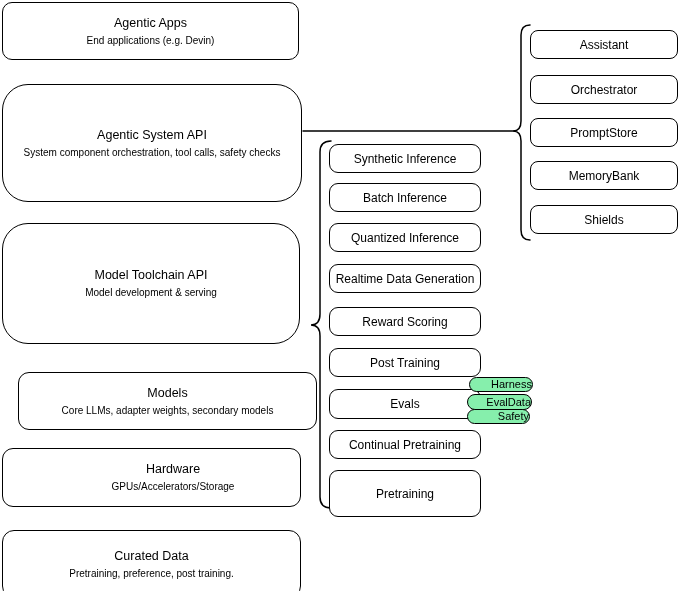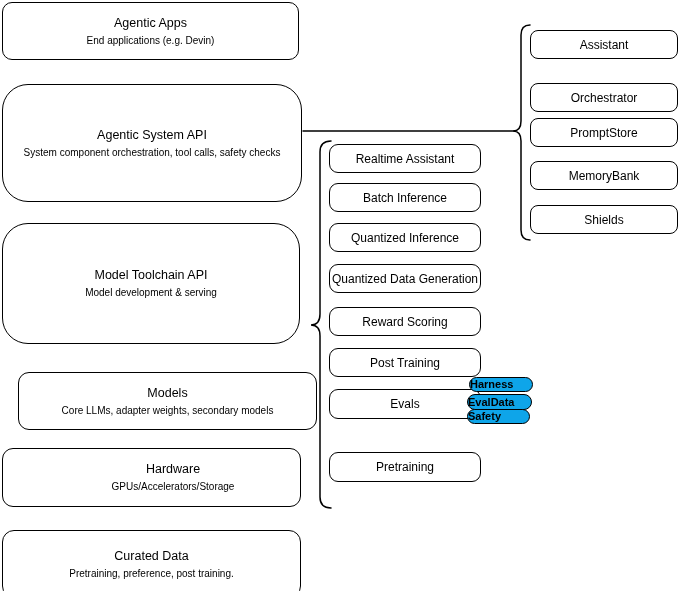--- a/index.html
+++ b/index.html
@@ -47,28 +47,27 @@
     white-space: nowrap;
   }
   .node.small-label .label {
     font-size: 12px;
     line-height: 14px;
     white-space: nowrap;
   }
   .pill {
     position: absolute;
     box-sizing: border-box;
-    background: #0ea5e9;
+    background: #86efac;
     border: 1.3px solid #000000;
     border-radius: 8px;
     display: flex;
     align-items: center;
-    justify-content: flex-start;
+    justify-content: flex-end;
     z-index: 5;
-    font-weight: bold;
   }
   .pill .label {
     font-size: 11px;
     line-height: 13px;
     white-space: nowrap;
   }
   
   .n-agentic-apps       { left: 2px;  top: 2px;   width: 297px; height: 58px;  border-radius: 10px; }
   .n-agentic-system-api { left: 2px;  top: 84px;  width: 300px; height: 118px; border-radius: 26px; }
   .n-model-toolchain    { left: 2px;  top: 223px; width: 298px; height: 121px; border-radius: 26px; }
@@ -78,29 +77,29 @@
   
   .svc { left: 329px; width: 152px; height: 29px; border-radius: 9px; }
   .n-realtime   { top: 144px; }
   .n-batch      { top: 183px; }
   .n-quantized  { top: 223px; }
   .n-synthetic  { top: 264px; }
   .n-reward     { top: 307px; }
   .n-posttrain  { top: 348px; }
   .n-evals      { top: 389px; height: 30px; }
   .n-continual  { top: 430px; }
-  .n-pretrain   { top: 452px; height: 30px; text-align: center; }
+  .n-pretrain   { top: 470px; height: 47px; text-align: center; }
   
   .p-harness  { left: 469px; top: 377px; width: 64px; height: 15px; }
   .p-evaldata { left: 467px; top: 394px; width: 65px; height: 16px; }
   .p-safety   { left: 467px; top: 409px; width: 63px; height: 15px; }
   
   .cmp { left: 530px; width: 148px; height: 29px; border-radius: 8px; }
   .n-assistant    { top: 30px; }
-  .n-orchestrator { top: 83px; }
+  .n-orchestrator { top: 75px; }
   .n-promptstore  { top: 118px; }
   .n-memorybank   { top: 161px; }
   .n-shields      { top: 205px; }
 </style>
 </head>
 <body>
 
 <div class="canvas">
 
   <svg class="connector-svg" viewBox="0 0 682 591" xmlns="http://www.w3.org/2000/svg">
@@ -131,39 +130,42 @@
   <div class="node n-hardware">
     <div class="title">Hardware</div>
     <div class="subtitle">GPUs/Accelerators/Storage</div>
   </div>
   <div class="node n-curated-data">
     <div class="title">Curated Data</div>
     <div class="subtitle">Pretraining, preference, post training.</div>
   </div>
 
   <div class="node small-label svc n-realtime">
-    <div class="label">Realtime Assistant</div>
+    <div class="label">Synthetic Inference</div>
   </div>
   <div class="node small-label svc n-batch">
     <div class="label">Batch Inference</div>
   </div>
   <div class="node small-label svc n-quantized">
     <div class="label">Quantized Inference</div>
   </div>
   <div class="node small-label svc n-synthetic">
-    <div class="label">Quantized Data Generation</div>
+    <div class="label">Realtime Data Generation</div>
   </div>
   <div class="node small-label svc n-reward">
     <div class="label">Reward Scoring</div>
   </div>
   <div class="node small-label svc n-posttrain">
     <div class="label">Post Training</div>
   </div>
   <div class="node small-label svc n-evals">
     <div class="label">Evals</div>
+  </div>
+  <div class="node small-label svc n-continual">
+    <div class="label">Continual Pretraining</div>
   </div>
   <div class="node small-label svc n-pretrain">
     <div class="label">Pretraining</div>
   </div>
 
   <div class="pill p-harness">
     <div class="label">Harness</div>
   </div>
   <div class="pill p-evaldata">
     <div class="label">EvalData</div>

